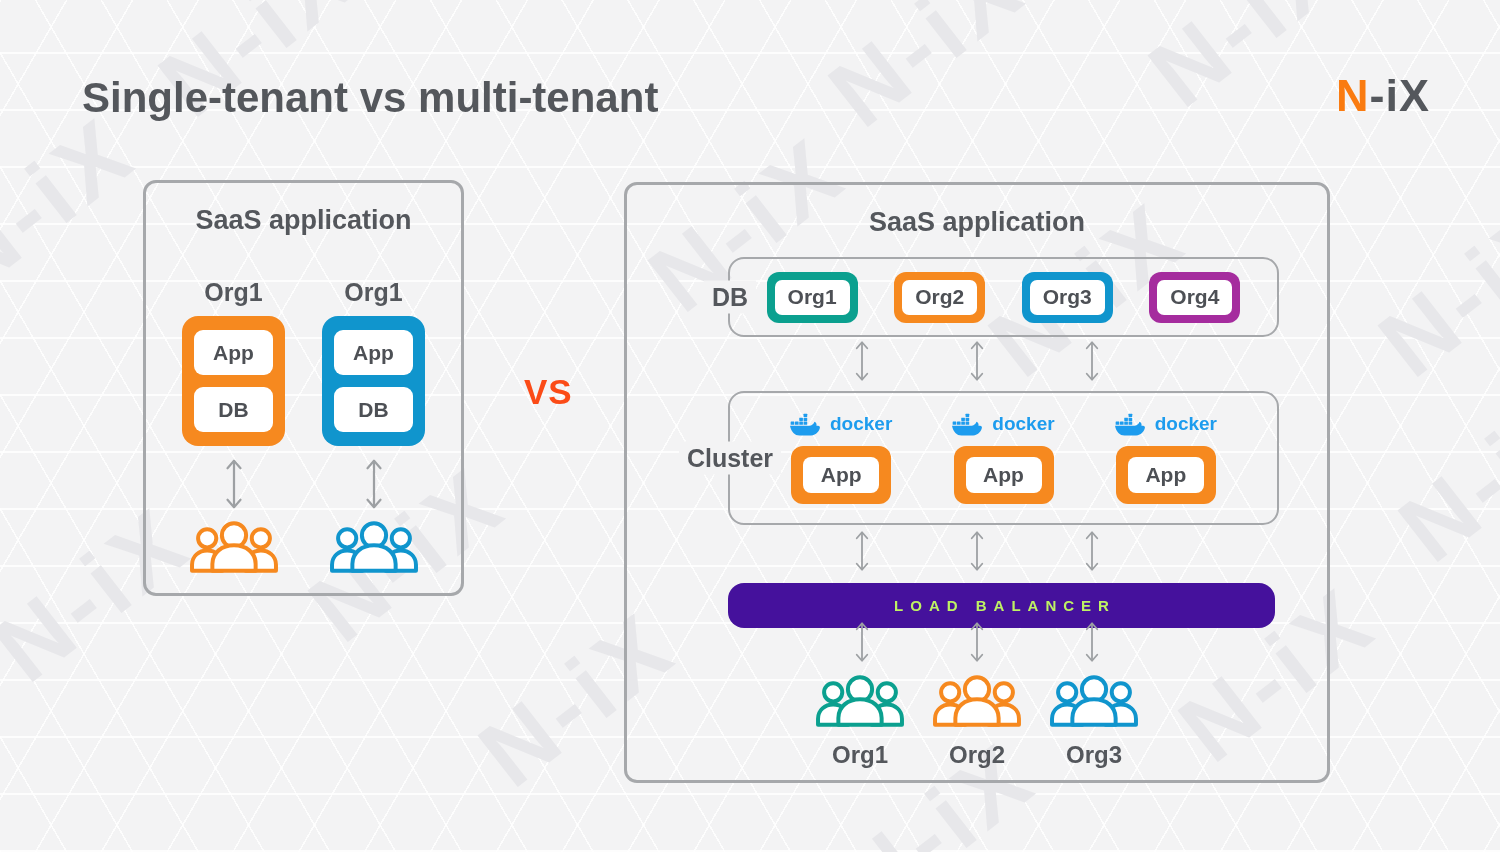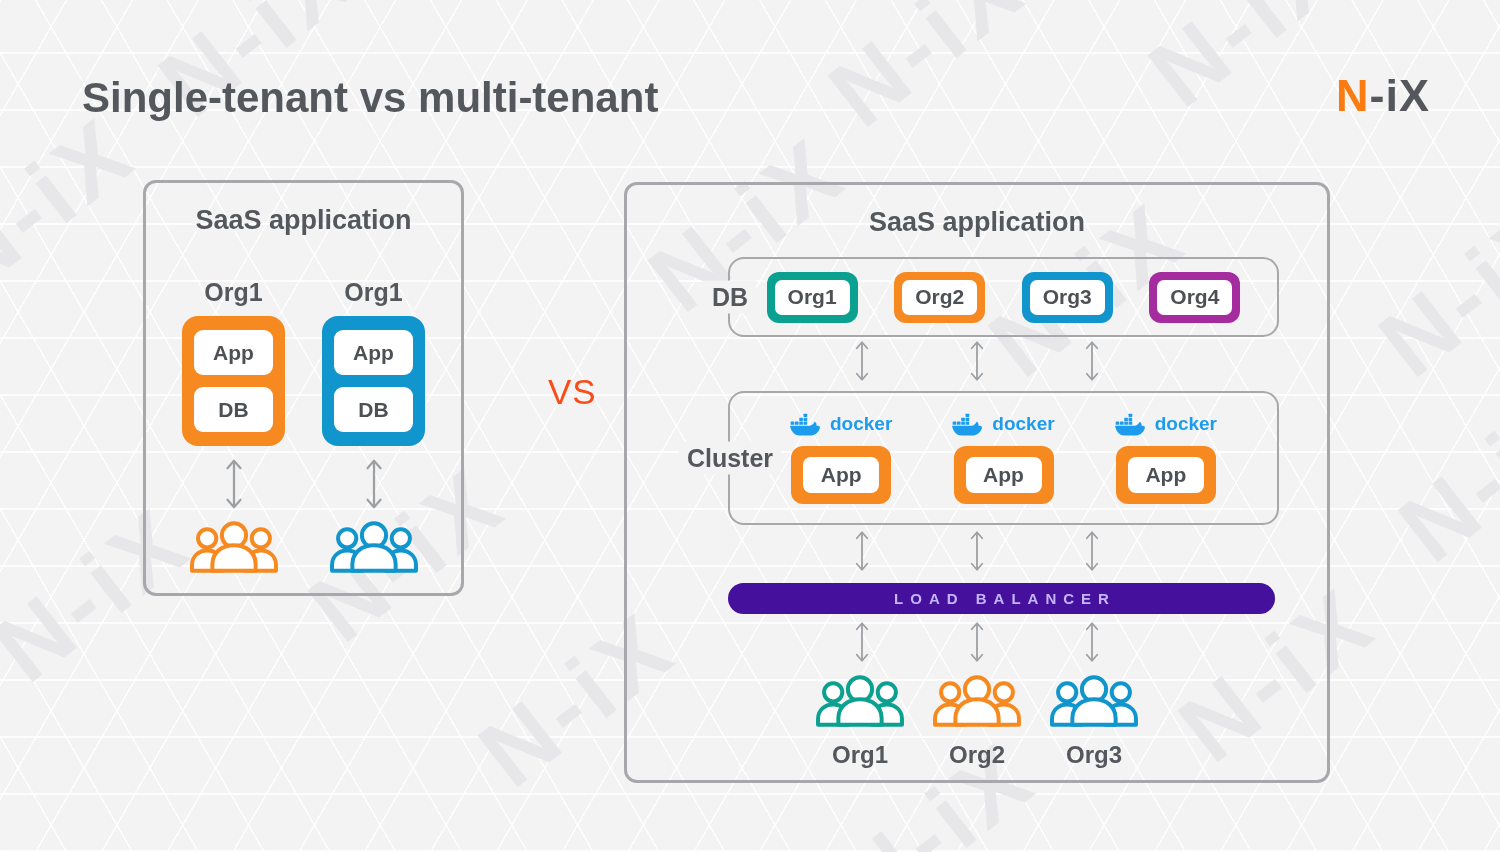--- a/index.html
+++ b/index.html
@@ -13,21 +13,21 @@
       repeating-linear-gradient(120deg,rgba(255,255,255,.85) 0 1.5px, transparent 1.5px 57px);
   }
   .wm{
     position:absolute;z-index:0;font-weight:700;font-size:95px;letter-spacing:6px;
     color:var(--watermark-gray,#E7E7EA);transform:rotate(-38deg);user-select:none;white-space:nowrap;
   }
   .layer{position:absolute;inset:0;z-index:1;}
   .page-title{position:absolute;left:74px;top:66px;font-size:42px;font-weight:700;margin:8px;}
   .logo{position:absolute;top:70px;right:70px;font-size:45px;font-weight:800;letter-spacing:1px;}
   .logo .accent{color:var(--brand-orange,#FA7B10);}
-  .vs{position:absolute;left:548px;top:372px;font-size:35px;font-weight:400;color:var(--vs-red,#FB4B17);letter-spacing:1px;}
+  .vs{position:absolute;left:524px;top:372px;font-size:35px;font-weight:700;color:var(--vs-red,#FB4B17);letter-spacing:1px;}
 
   .panel{position:absolute;border:3.5px solid var(--border-gray,#A6A8AB);border-radius:13px;background:transparent;}
   .panel-left{left:143px;top:180px;width:315px;height:410px;}
   .panel-right{left:624px;top:182px;width:700px;height:595px;}
   .panel-title{margin:22px 0 0 0;text-align:center;font-size:27px;font-weight:700;}
 
   
   .tenant-cols{position:absolute;top:95px;left:0;right:0;display:flex;justify-content:center;gap:37px;}
   .tenant-col{display:flex;flex-direction:column;align-items:center;width:103px;}
   .org-title{font-size:25px;font-weight:700;margin-bottom:9px;}
@@ -54,22 +54,22 @@
 
   .cluster-node{display:flex;flex-direction:column;align-items:center;}
   .docker-logo{display:flex;align-items:center;gap:10px;margin-bottom:10px;color:var(--docker-blue,#1D9CEE);}
   .docker-word{font-size:19px;font-weight:700;color:var(--docker-blue,#1D9CEE);}
   .app-tile{padding:11px 12px;border-radius:12px;}
   .app-tile .chip{width:76px;height:36px;font-size:21px;border-radius:8px;}
 
   .arrow-row{position:absolute;left:0;width:100%;display:flex;justify-content:center;gap:97px;}
   .row-1{top:155px;} .row-2{top:345px;} .row-3{top:436px;}
 
-  .lb-bar{position:absolute;left:101px;top:398px;width:547px;height:31px;border-radius:16px;
-          background:var(--lb-purple,#45119C);color:#c4b5fd;display:flex;align-items:center;justify-content:center;
+  .lb-bar{position:absolute;left:101px;top:398px;width:547px;height:45px;border-radius:16px;
+          background:var(--lb-purple,#45119C);color:#bef264;display:flex;align-items:center;justify-content:center;
           font-size:15px;font-weight:700;letter-spacing:7px;text-indent:7px;}
 
   .people-row{position:absolute;top:489px;left:0;width:100%;display:flex;justify-content:center;gap:27px;}
   .user-group{display:flex;flex-direction:column;align-items:center;width:90px;}
   .user-group .group-label{margin-top:13px;font-size:24px;font-weight:700;color:var(--text-dark,#54575C);}
 
   .people{width:90px;height:54px;}
   .arrow{width:18px;color:var(--arrow-gray,#9DA0A3);}
   .arrow.tall{height:52px;} .arrow.short{height:42px;}
   .hidden-defs{position:absolute;width:0;height:0;overflow:hidden;}

